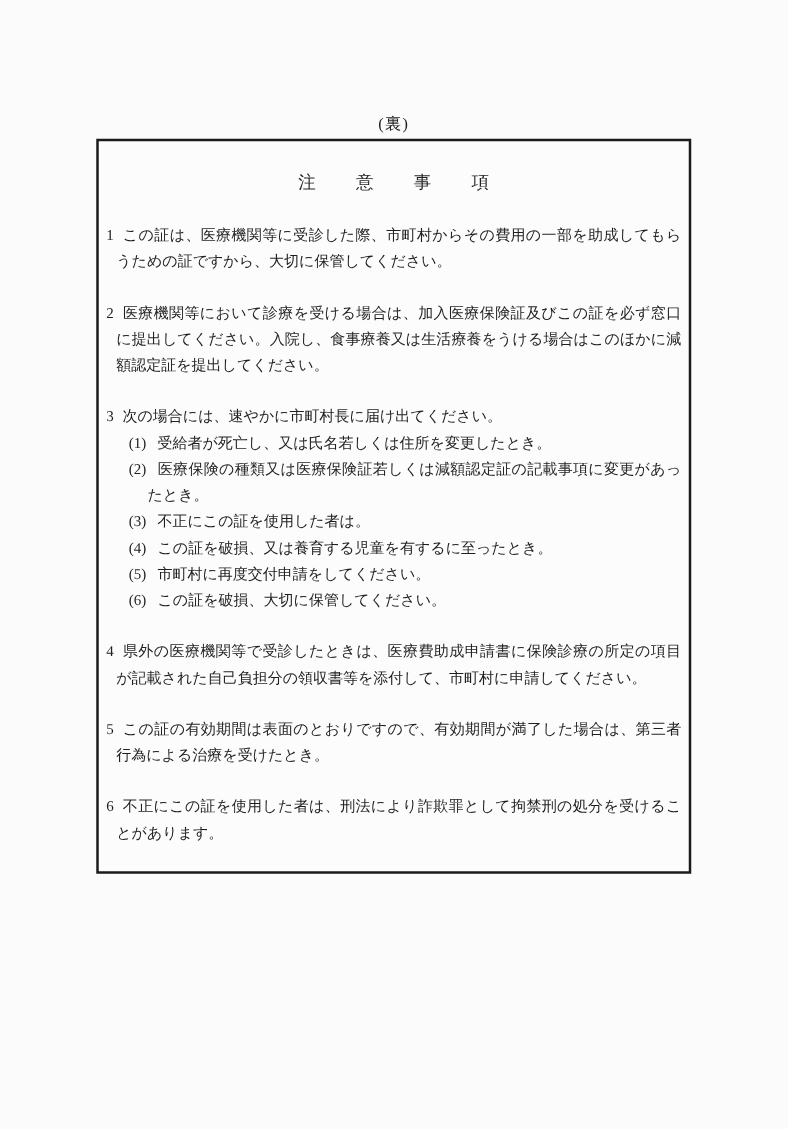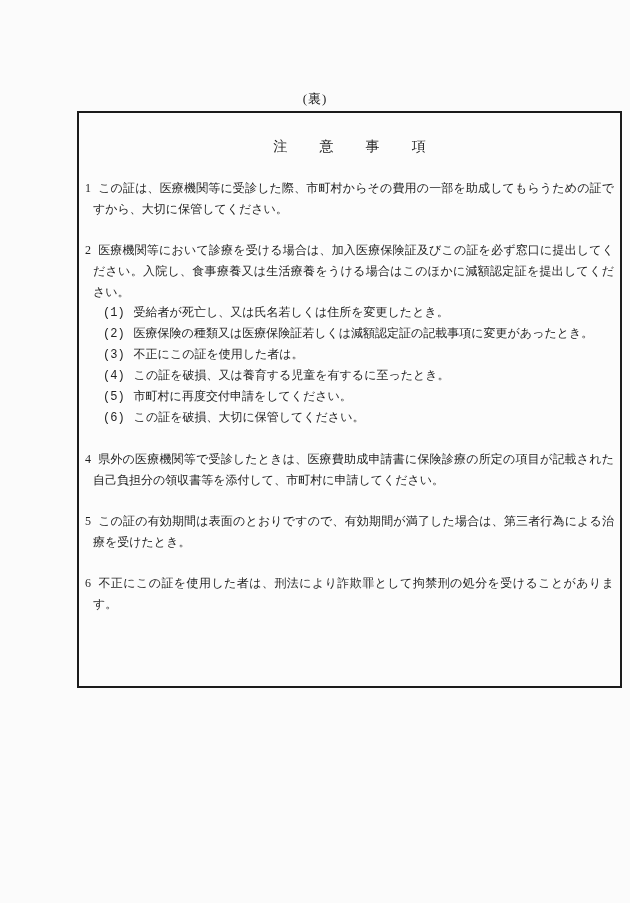--- a/index.html
+++ b/index.html
@@ -23,21 +23,21 @@
     width: 476px;
     text-align: center;
     font-size: 13px;
     line-height: 18px;
     letter-spacing: 1px;
   }
   .notice-box {
     position: absolute;
     top: 111px;
     left: 77px;
-    width: 545px;
+    width: 476px;
     min-height: 577px;
     border: 2px solid #1b1b1b;
     background: #fcfcfc;
     padding: 23px 6px 20px 6px;
     font-size: 12px;
     line-height: 21px;
   }
   .notice-title {
     text-align: center;
     font-size: 14px;
@@ -51,21 +51,20 @@
     margin-left: 8px;
     text-indent: -8px;
     margin-top: 20px;
     text-align: justify;
   }
   .item .num { margin-right: 7px; }
   .subitem {
     margin-left: 33px;
     text-indent: -15px;
     text-align: justify;
-    font-family: Liberation Mono, monospace;
   }
   .subitem .num { margin-right: 9px; }
 </style>
 </head>
 <body>
 
 <div class="page">
 
   <div class="side-label">(裏)</div>
 
@@ -74,20 +73,23 @@
     <div class="notice-title">注意事項</div>
 
     <div class="item">
       <span class="num">1</span><span>この証は、医療機関等に受診した際、市町村からその費用の一部を助成してもらうための証ですから、大切に保管してください。</span>
     </div>
 
     <div class="item">
       <span class="num">2</span><span>医療機関等において診療を受ける場合は、加入医療保険証及びこの証を必ず窓口に提出してください。入院し、食事療養又は生活療養をうける場合はこのほかに減額認定証を提出してください。</span>
     </div>
 
+    <div class="item">
+      <span class="num">3</span><span>次の場合には、速やかに市町村長に届け出てください。</span>
+    </div>
     <div class="subitem">
       <span class="num">(1)</span><span>受給者が死亡し、又は氏名若しくは住所を変更したとき。</span>
     </div>
     <div class="subitem">
       <span class="num">(2)</span><span>医療保険の種類又は医療保険証若しくは減額認定証の記載事項に変更があったとき。</span>
     </div>
     <div class="subitem">
       <span class="num">(3)</span><span>不正にこの証を使用した者は。</span>
     </div>
     <div class="subitem">

